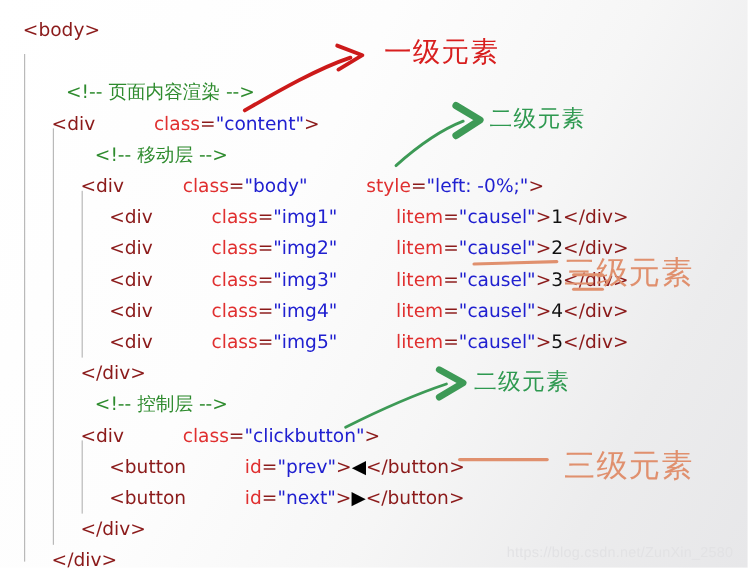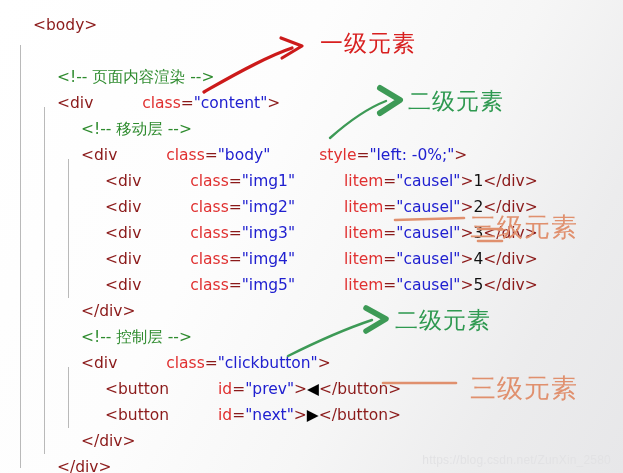--- a/index.html
+++ b/index.html
@@ -17,60 +17,60 @@
     position: relative;
     width: 623px;
     height: 473px;
     background: linear-gradient(118deg, #ffffff 0%, #fdfdfd 38%, #f6f6f6 62%, #ececed 82%, #e7e7e9 100%);
     overflow: hidden;
   }
 
   
   #code {
     position: absolute;
-    left: 15px;
+    left: 1px;
     top: 0;
     width: 603px;
     height: 473px;
     font-family: "DejaVu Sans", "Liberation Sans", sans-serif;
     font-size: 15.5px;
     line-height: 26px;
     white-space: pre;
   }
   .ln {
     position: absolute;
     left: 18px;
     white-space: pre;
   }
 
   
   .tag   { color: #8b1a1a; }
   .attr  { color: #e03030; margin-left: 44px; }
   .val   { color: #2020d0; }
   .eq    { color: #8b1a1a; }
-  .cmt   { color: #2e8b2e; }
+  .cmt   { color: #2e8b2e; margin-left: 12px; }
   .txt   { color: #111111; }
   .glyph { color: #000000; }
 
   
   .guide {
     position: absolute;
     width: 1px;
     background: #b9b9b9;
   }
 
   
   .label {
     position: absolute;
     font-family: "DejaVu Sans", "Liberation Sans", sans-serif;
     font-weight: 500;
     white-space: nowrap;
   }
   .lv1 { color: #d81f1f; font-size: 23px; letter-spacing: 1px; }
-  .lv2 { color: #2e9950; font-size: 23px; letter-spacing: 1px; }
+  .lv2 { color: #2e9950; font-size: 19px; letter-spacing: 1px; }
   .lv3 { color: #e0906e; font-size: 26px; letter-spacing: 1px; }
 
   
   #overlay {
     position: absolute;
     left: 0;
     top: 0;
     width: 623px;
     height: 473px;
     pointer-events: none;

